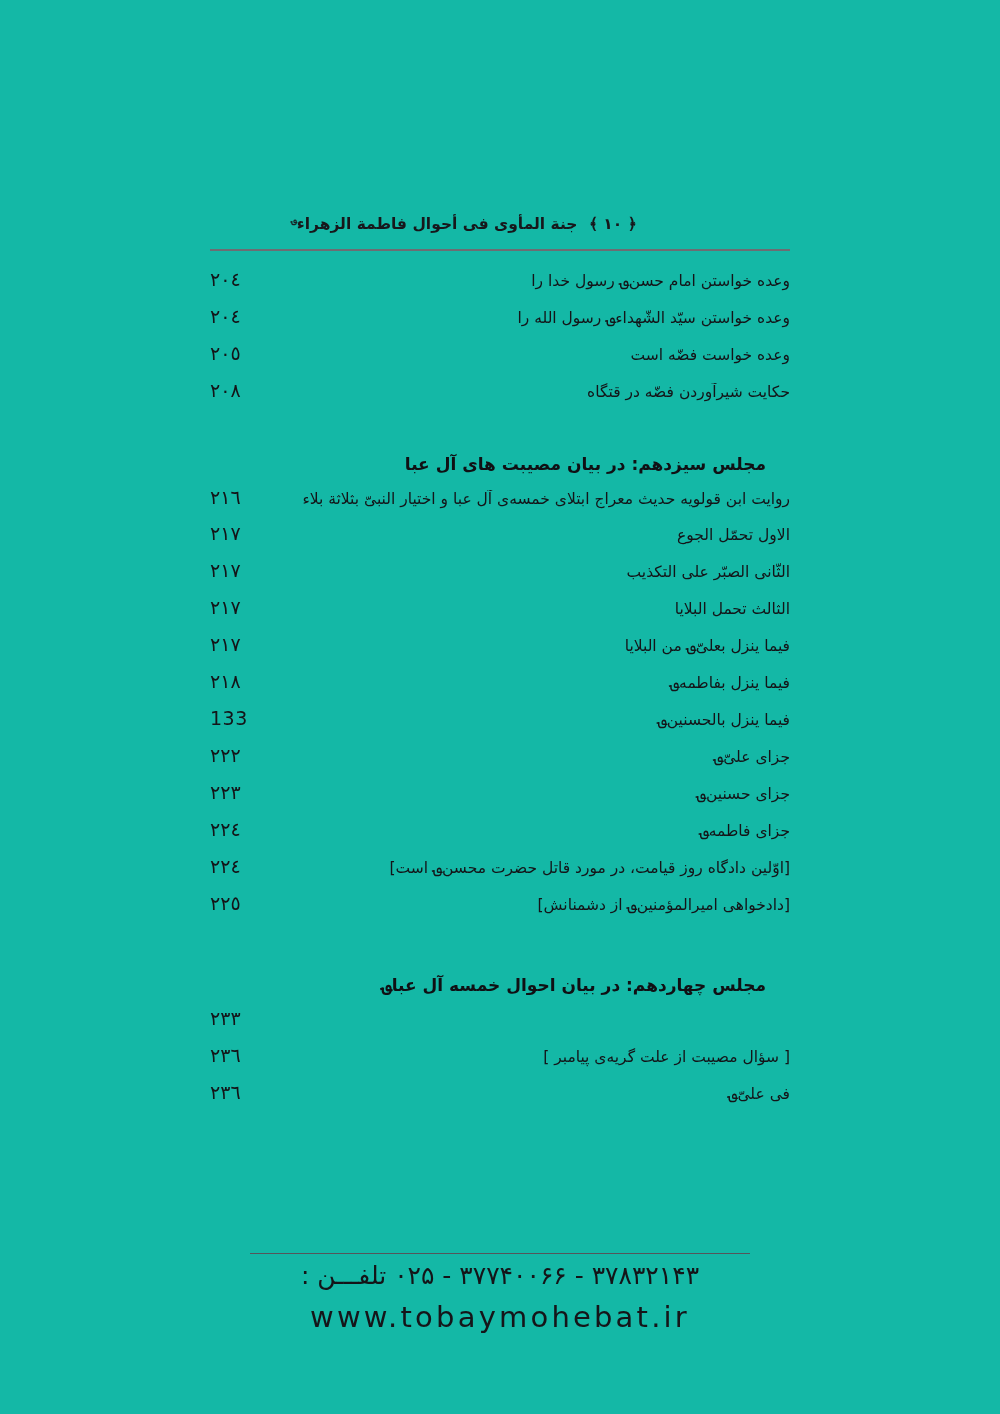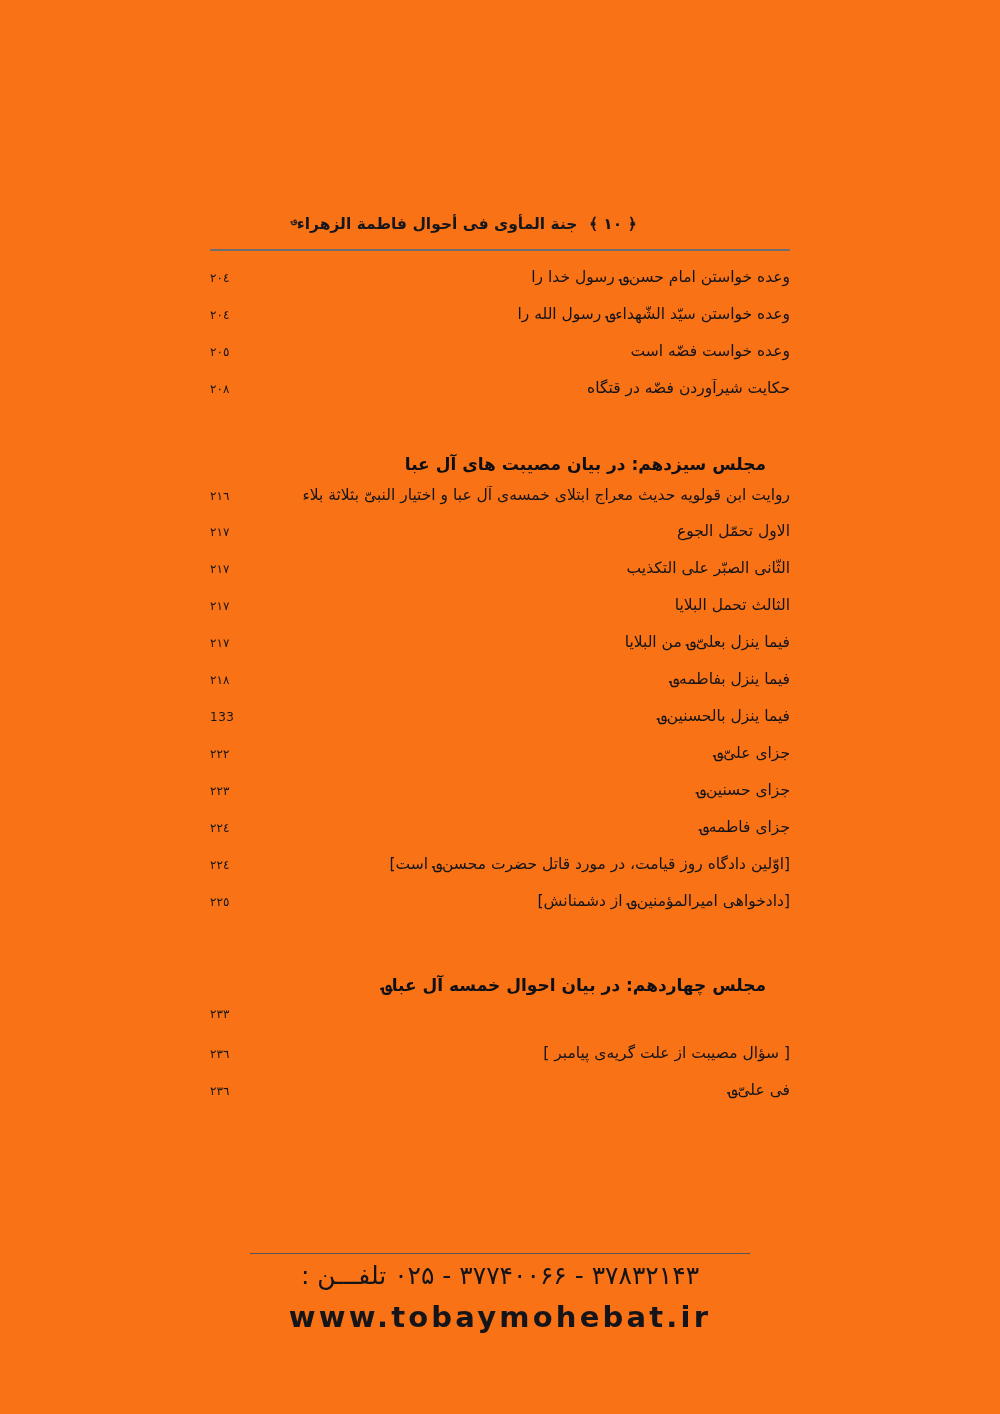--- a/index.html
+++ b/index.html
@@ -13,21 +13,21 @@
     height: 1414px;
     position: relative;
     font-family: "DejaVu Sans", "Liberation Sans", sans-serif;
     color: #1a1a1a;
     overflow: hidden;
   }
 
   .page {
     position: absolute;
     inset: 0;
-    background: #f97316;
+    background: #14b8a6;
   }
 
   
   .running-header {
     position: absolute;
     top: 214px;
     right: 210px;
     left: 210px;
     direction: rtl;
     text-align: center;
@@ -103,21 +103,21 @@
     background-image: radial-gradient(circle, #2a2a2e 0.8px, transparent 1px);
     background-size: 5px 3px;
     background-repeat: repeat-x;
     background-position: bottom;
     transform: translateY(-2px);
   }
 
   .entry-page {
     flex: 0 0 auto;
     padding-right: 3px;
-    font-size: 12px;
+    font-size: 19px;
     letter-spacing: 0.5px;
     white-space: nowrap;
     direction: ltr;
     unicode-bidi: embed;
   }
 
   
   .toc-heading {
     text-align: right;
     font-size: 17px;
@@ -170,21 +170,21 @@
   .footer-phone .tel-numbers {
     direction: ltr;
     unicode-bidi: embed;
     display: inline-block;
     letter-spacing: 2px;
   }
   .footer-site {
     margin-top: 6px;
     direction: ltr;
     font-size: 29px;
-    font-weight: bold;
+    font-weight: normal;
     letter-spacing: 3.2px;
     color: #151519;
     font-family: "DejaVu Sans", "Liberation Sans", sans-serif;
   }
 </style>
 </head>
 <body>
 
 <div class="page">
 

